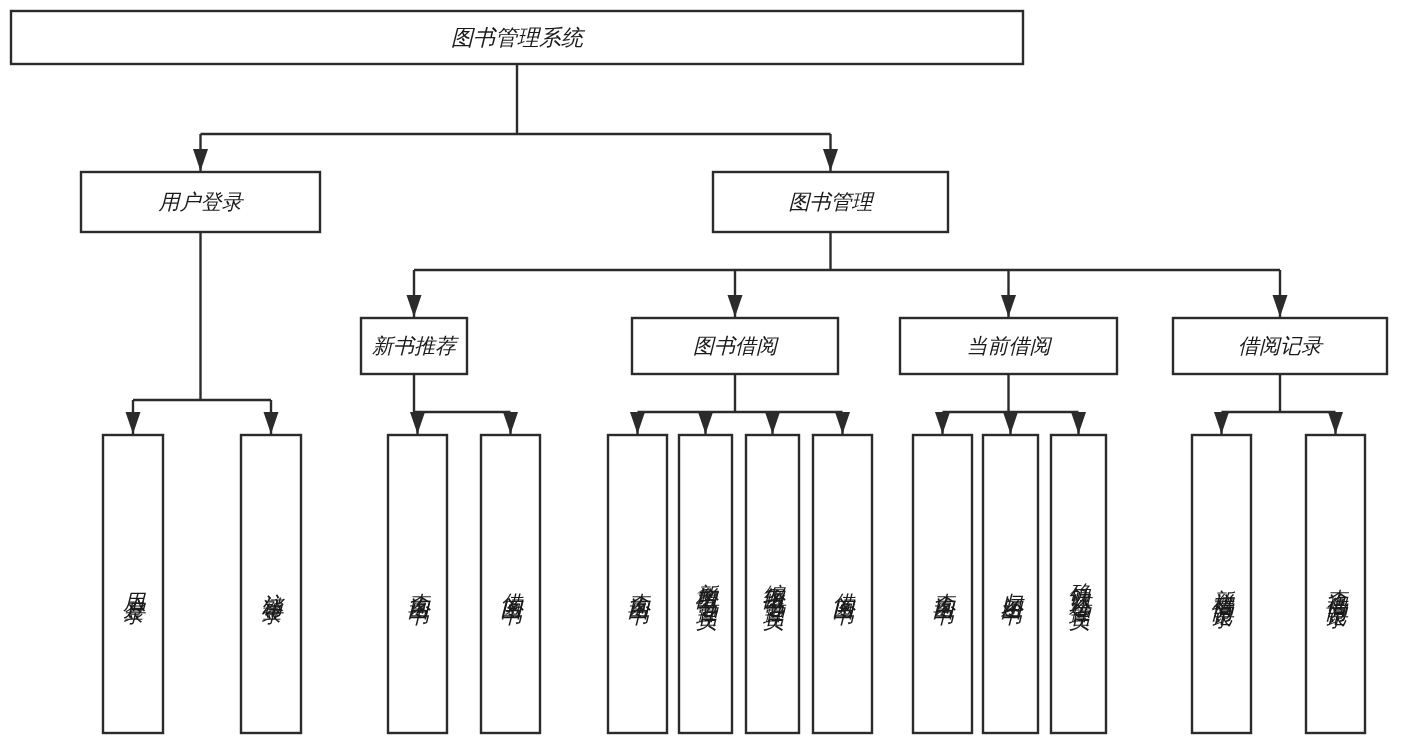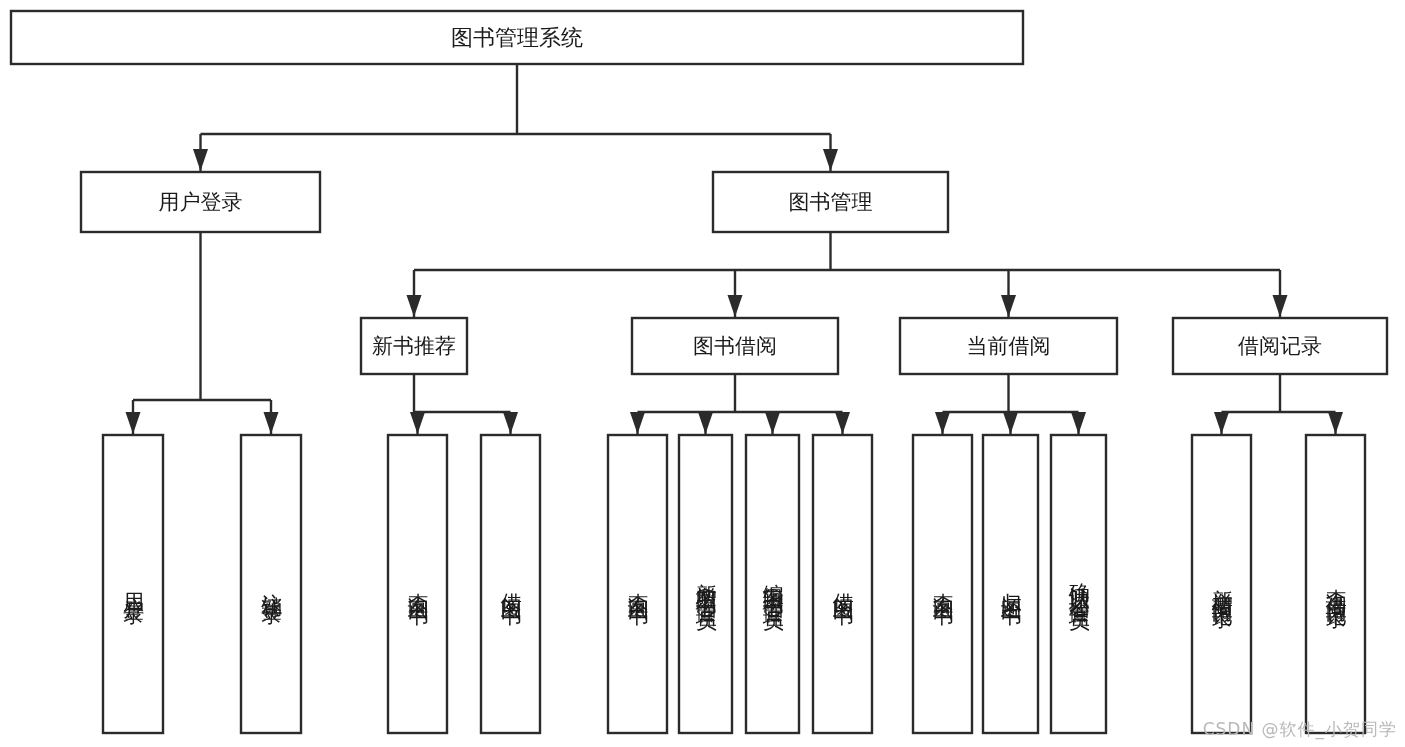--- a/index.html
+++ b/index.html
@@ -11,20 +11,21 @@
     width: 1405px;
     height: 747px;
     font-family: "DejaVu Sans", "Liberation Sans", sans-serif;
     overflow: hidden;
   }
   #diagram-root {
     position: relative;
     width: 1405px;
     height: 747px;
     background: #ffffff;
+    font-style: italic;
   }
   svg.diagram-canvas {
     position: absolute;
     left: 0;
     top: 0;
     width: 1405px;
     height: 747px;
   }
   .node-box {
     fill: #ffffff;
@@ -182,15 +183,14 @@
       <div class="leaf-label-v" style="left: 679px; top: 441px; width: 53px; height: 286px;">新增图书（管理员）</div>
       <div class="leaf-label-v" style="left: 746px; top: 441px; width: 53px; height: 286px;">编辑图书（管理员）</div>
       <div class="leaf-label-v" style="left: 813px; top: 441px; width: 59px; height: 286px;">借阅图书</div>
       <div class="leaf-label-v" style="left: 913px; top: 441px; width: 59px; height: 286px;">查询图书</div>
       <div class="leaf-label-v" style="left: 983px; top: 441px; width: 55px; height: 286px;">归还图书</div>
       <div class="leaf-label-v" style="left: 1051px; top: 441px; width: 55px; height: 286px;">确认归还（管理员）</div>
       <div class="leaf-label-v" style="left: 1192px; top: 441px; width: 59px; height: 286px;">新增借阅记录</div>
       <div class="leaf-label-v" style="left: 1306px; top: 441px; width: 59px; height: 286px;">查询借阅记录</div>
     </div>
 
-  <div id="watermark">CSDN @软件_小贺同学</div>
 
 </div>
 
 </body></html>

